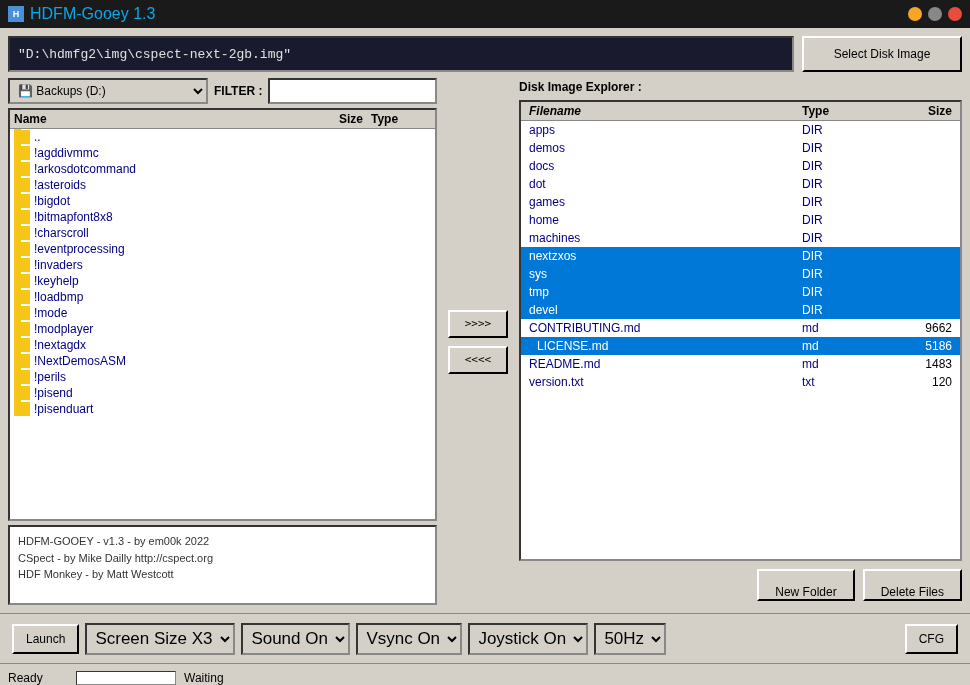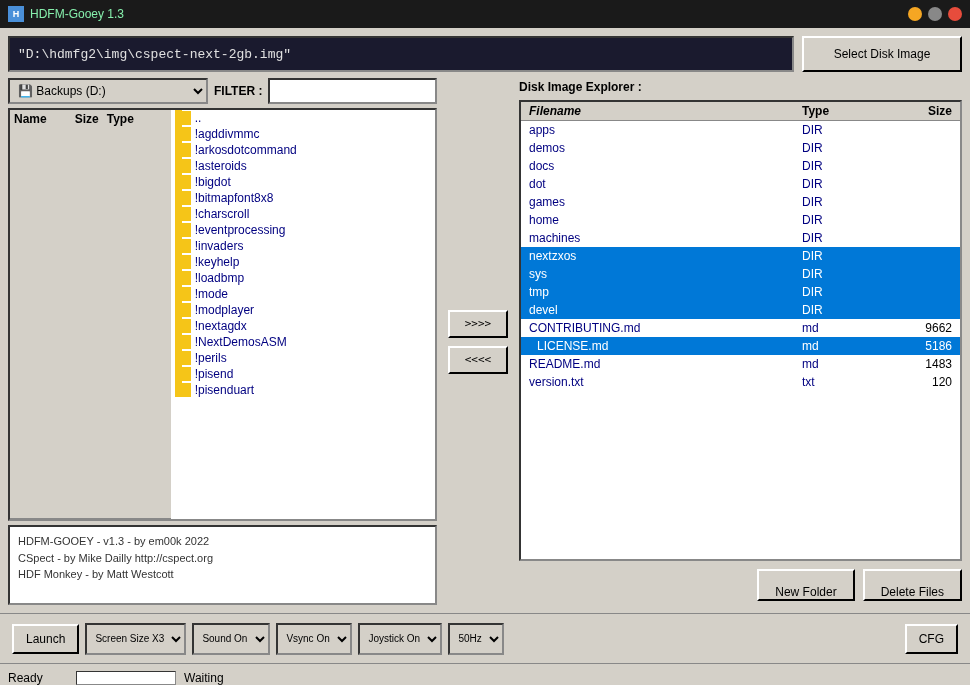--- a/index.html
+++ b/index.html
@@ -25,21 +25,21 @@
       flex-shrink: 0;
     }
     #titlebar .title-icon {
       width: 16px;
       height: 16px;
       background: #4a90d9;
       margin-right: 6px;
       display: flex; align-items: center; justify-content: center;
       font-size: 10px; color: white; font-weight: bold;
     }
-    #titlebar .title-text { color: #86efac; font-size: 12px; flex: 1; }
+    #titlebar .title-text { color: #0ea5e9; font-size: 16px; flex: 1; }
     .win-btn {
       width: 14px; height: 14px; border-radius: 50%; margin-left: 6px;
       cursor: pointer; border: none;
     }
     .win-btn-min { background: #f5a623; }
     .win-btn-max { background: #888; }
     .win-btn-close { background: #e74c3c; }
 
     
     #main-content {
@@ -120,20 +120,21 @@
       font-size: 12px;
     }
 
     
     #file-list-container {
       flex: 1;
       background: white;
       border: 2px inset #888;
       overflow: hidden;
       display: flex;
+      flex-direction: column;
     }
     #file-list-header {
       display: flex;
       background: #d4d0c8;
       border-bottom: 1px solid #888;
       padding: 2px 4px;
       font-weight: bold;
     }
     #file-list-header .col-name { flex: 1; }
     #file-list-header .col-size { width: 60px; text-align: right; padding-right: 8px; }
@@ -298,21 +299,21 @@
       border: 2px outset #fff;
       border-right-color: #555;
       border-bottom-color: #555;
       cursor: pointer;
       font-size: 12px;
     }
     .bottom-select {
       height: 32px;
       background: #d4d0c8;
       border: 2px inset #888;
-      font-size: 10px;
+      font-size: 17px;
       padding: 0 4px;
       cursor: pointer;
     }
 
     
     #status-bar {
       background: #d4d0c8;
       height: 22px;
       display: flex;
       align-items: flex-end;

